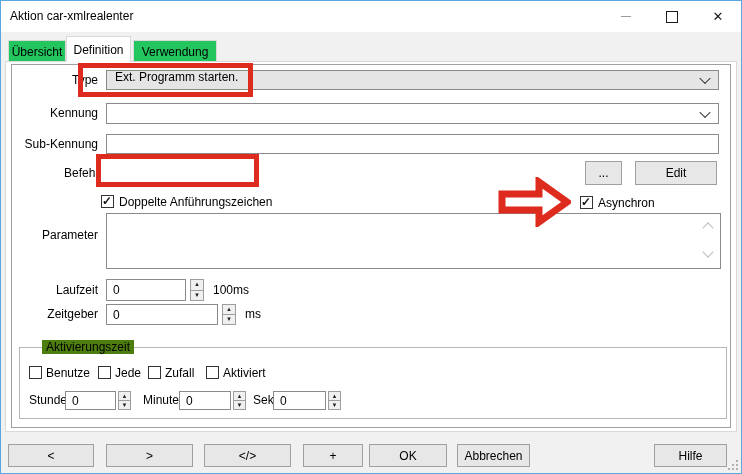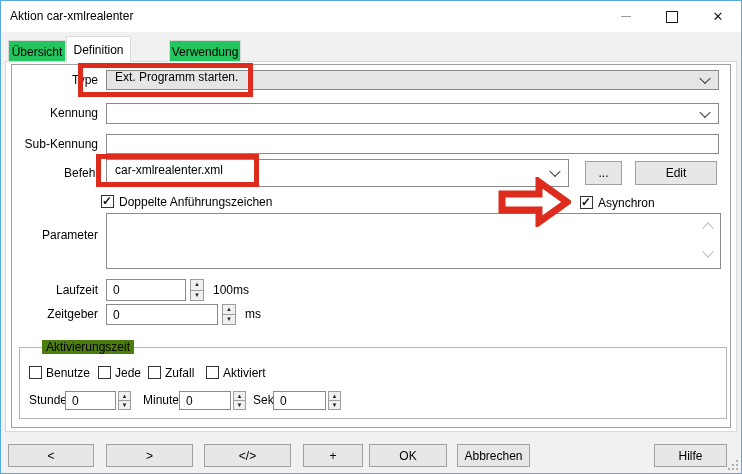--- a/index.html
+++ b/index.html
@@ -55,21 +55,21 @@
         <span class="max-glyph"></span>
       </button>
     <button class="cap-btn" style="left:694px;">
         <span class="close-glyph">✕</span>
       </button>
   </div>
 
   <div class="tabstrip">
     <div class="tab" style="left:7px;width:58px;">Übersicht</div>
     <div class="tab active" style="left:65px;width:65px;">Definition</div>
-    <div class="tab" style="left:132px;width:72px;margin-left:36px;">Verwendung</div>
+    <div class="tab" style="left:132px;width:84px;">Verwendung</div>
   </div>
 
   <div class="panel-outer"></div>
   <div class="panel-inner"></div>
 
   <div class="lbl" style="top:69px;line-height:20px;">Type</div>
   <div class="combo gray" style="left:105px;top:69px;width:613px;height:20px;">
     <span>Ext. Programm starten.</span>
     <span class="chev"></span>
   </div>
@@ -77,24 +77,20 @@
   <div class="lbl" style="top:102px;line-height:21px;">Kennung</div>
   <div class="combo" style="left:105px;top:102px;width:613px;height:21px;">
     <span></span>
     <span class="chev"></span>
   </div>
 
   <div class="lbl" style="top:133px;line-height:20px;">Sub-Kennung</div>
   <input class="tfield" style="left: 105px; top: 133px; width: 613px; height: 20px;" value="">
 
   <div class="lbl" style="top:158px;line-height:28px;">Befehl</div>
-  <div class="combo" style="left:105px;top:158px;width:463px;height:28px;">
-    <span>car-xmlrealenter.xml</span>
-    <span class="chev"></span>
-  </div>
   <button class="btn" style="left:584px;top:160px;width:37px;height:24px;">...</button>
   <button class="btn" style="left:634px;top:160px;width:82px;height:24px;">Edit</button>
 
   <span class="cb checked" style="left:100px;top:194px;"></span>
   <span class="cblbl" style="left:118px;top:194px;">Doppelte Anführungszeichen</span>
   <span class="cb checked" style="left:579px;top:195px;"></span>
   <span class="cblbl" style="left:597px;top:195px;">Asynchron</span>
 
   <div class="lbl" style="top:212px;line-height:44px;">Parameter</div>
   <div class="tfield" style="left:105px;top:212px;width:615px;height:56px;">

